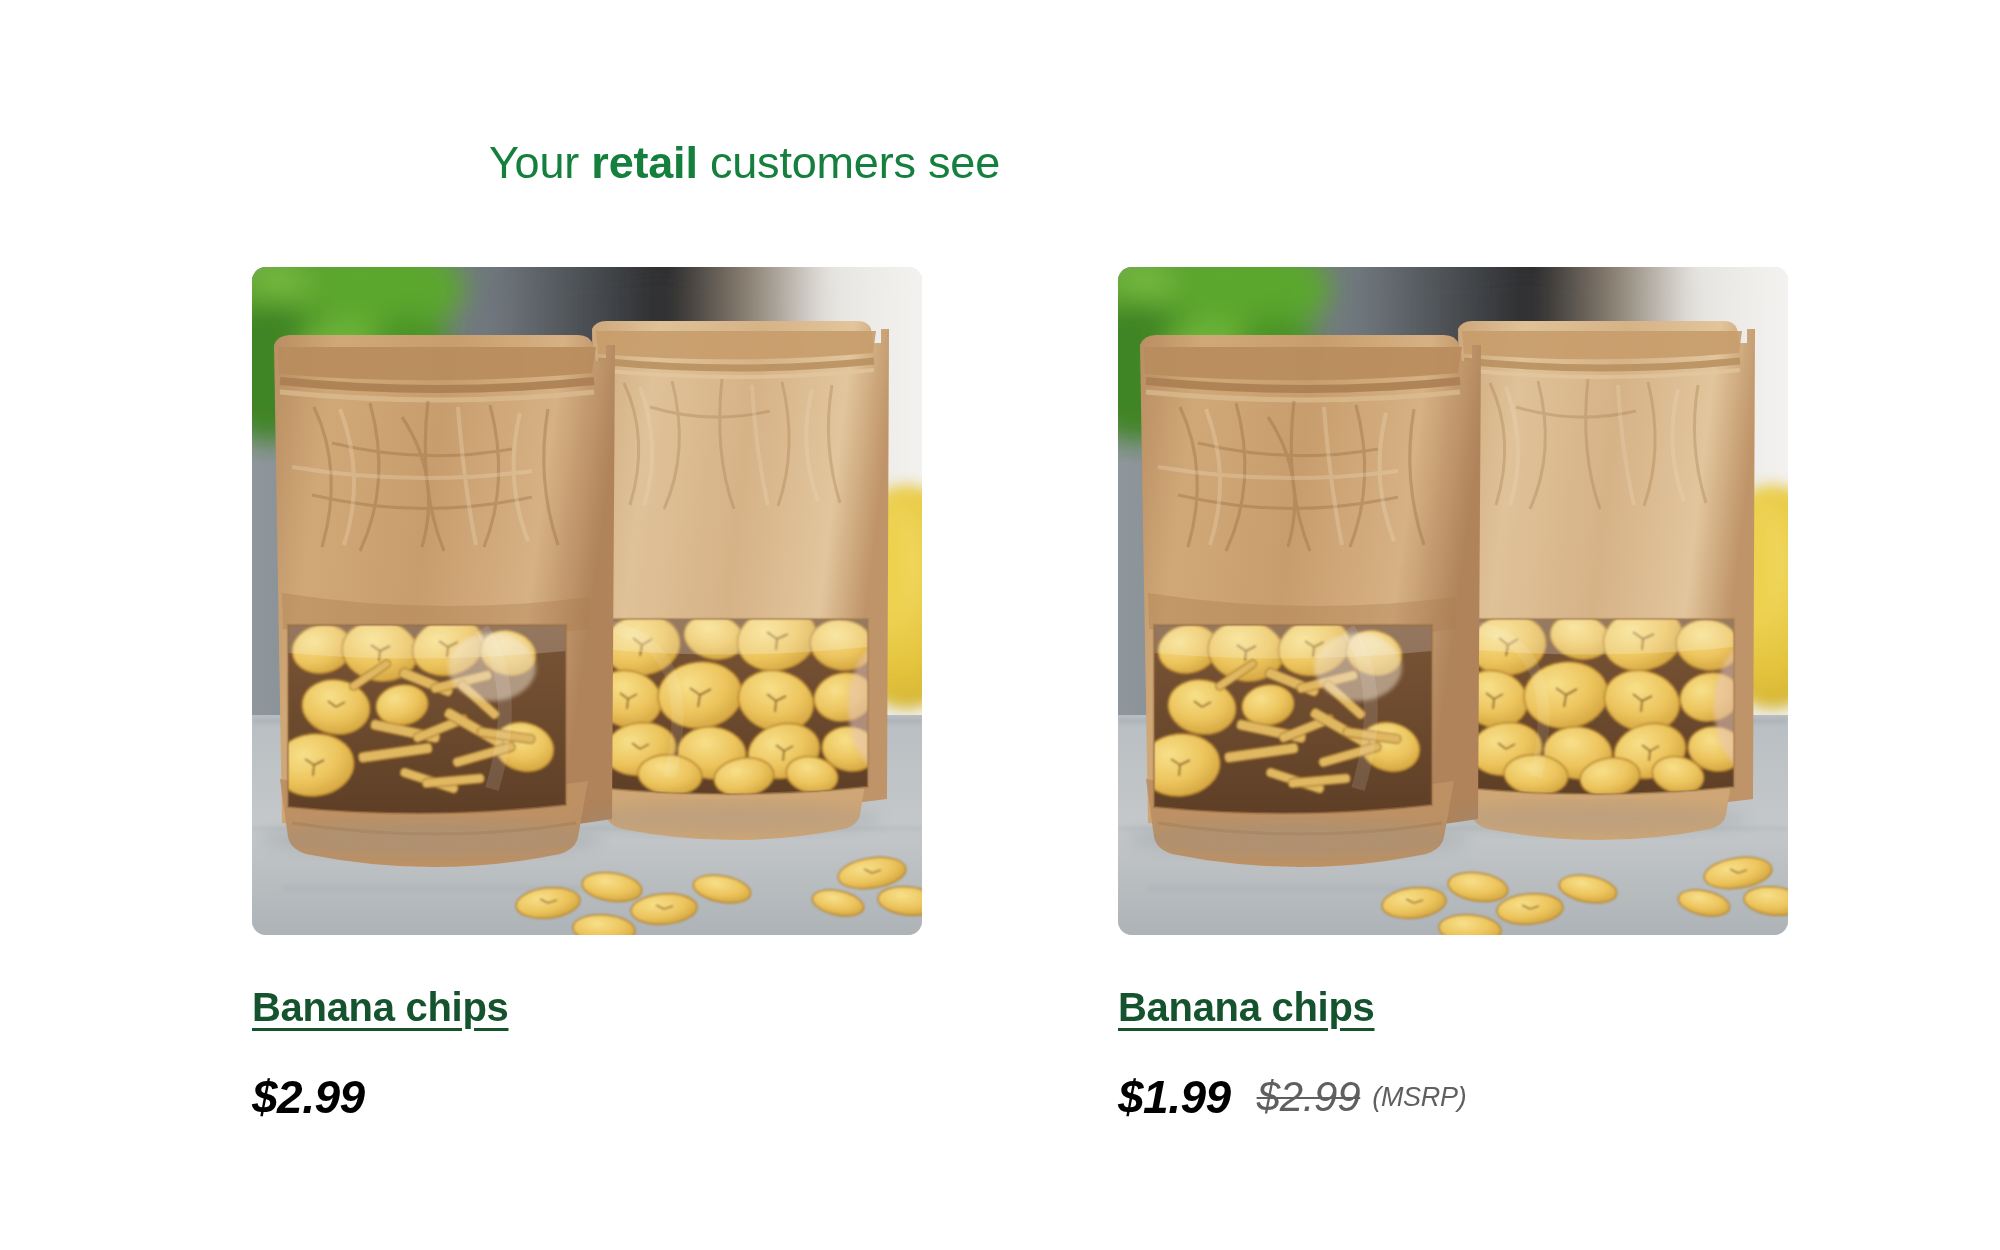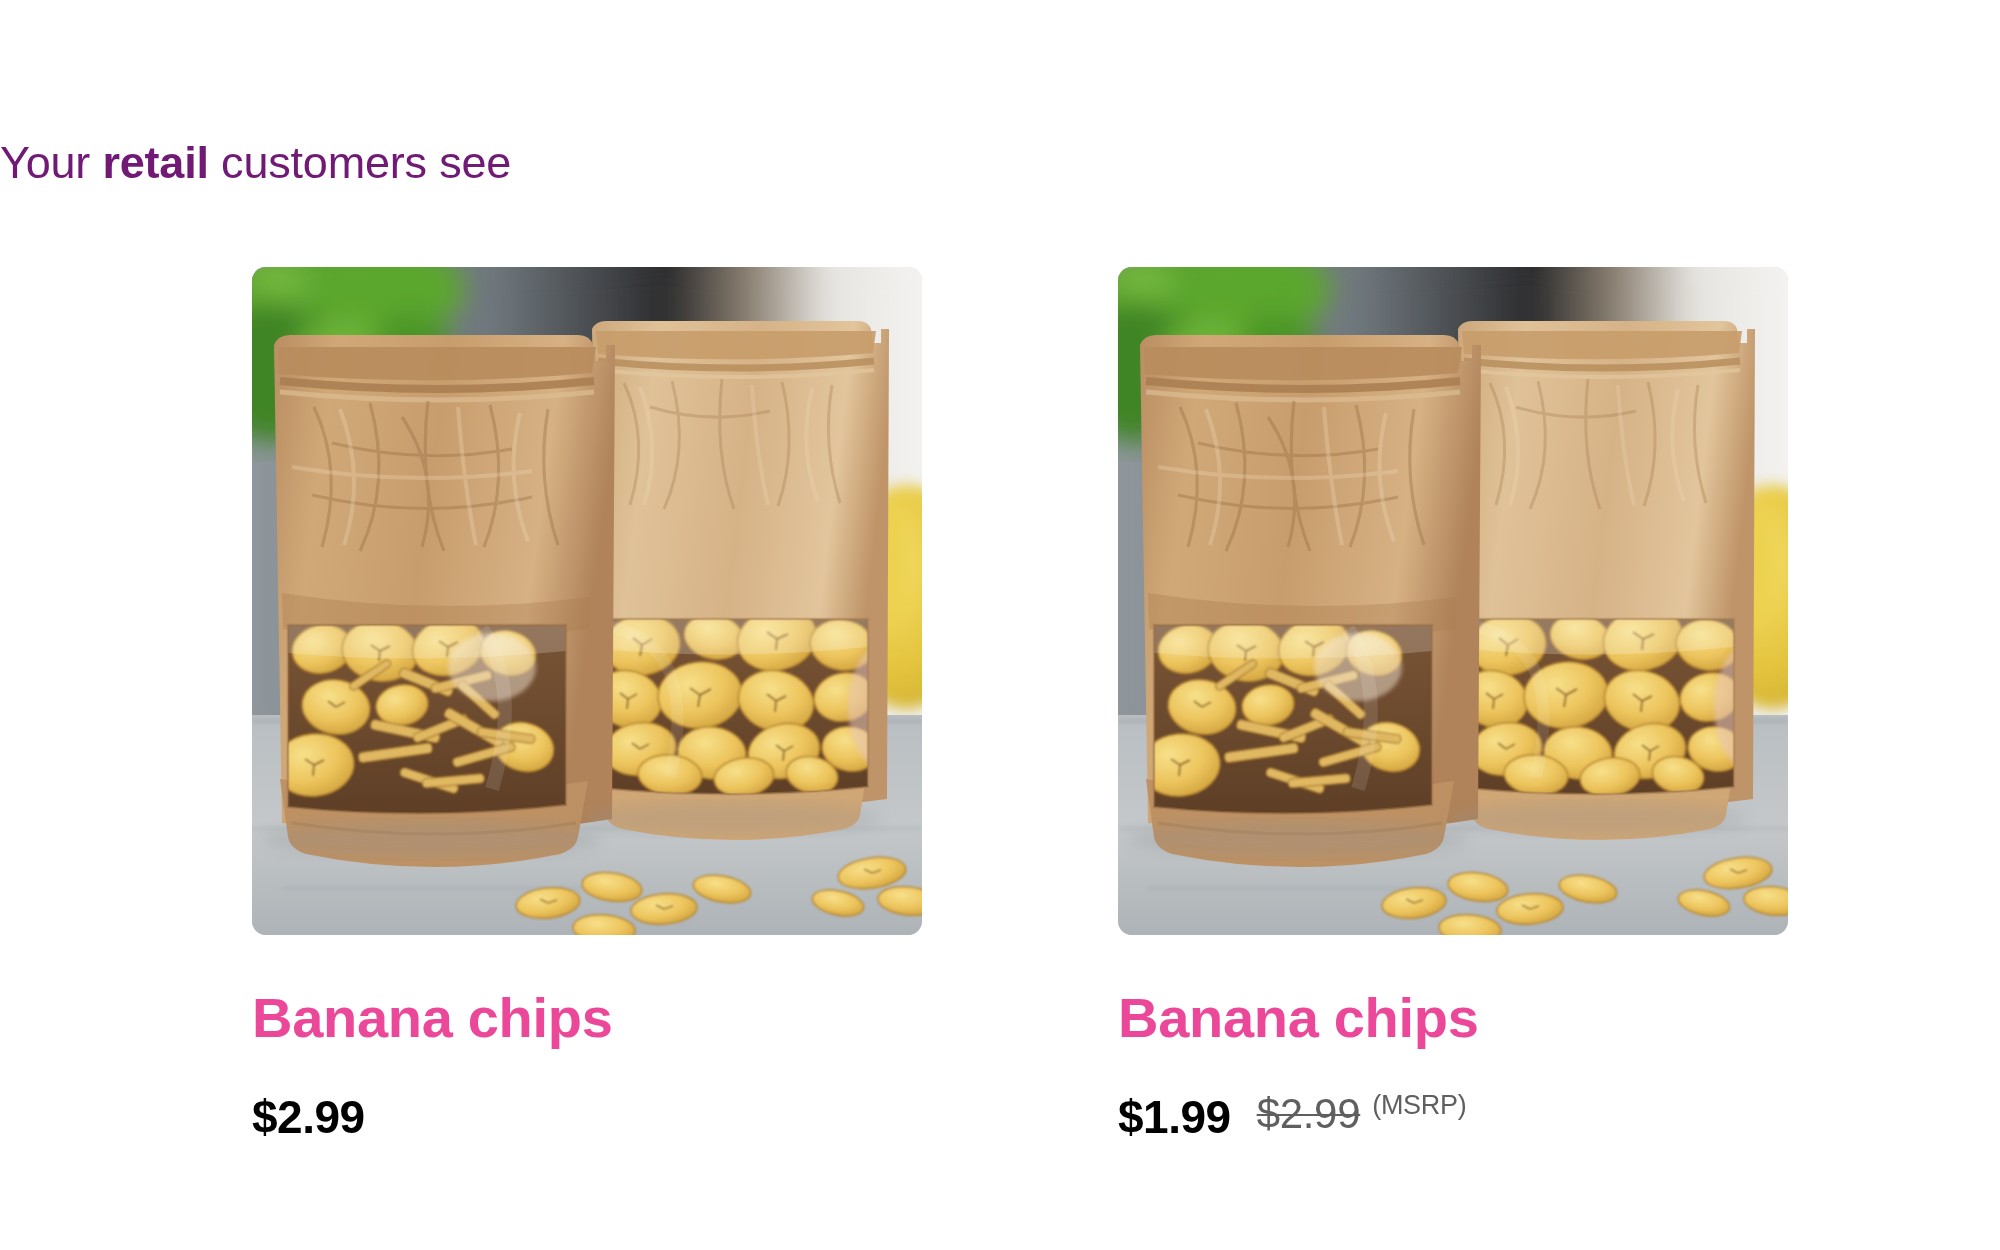--- a/index.html
+++ b/index.html
@@ -28,24 +28,24 @@
 
   .compare-col {
     position:relative;
   }
 
   
   .col-heading {
     position:absolute;
     top:140px;
     width:100%;
-    text-align:left;
+    text-align:right;
     font-size:45px;
     line-height:1.0;
-    color:#701a75;
+    color:#15803d;
     font-weight:400;
     letter-spacing:-0.2px;
     white-space:nowrap;
   }
   .col-heading .strong { font-weight:700; }
 
   
   .product-card {
     position:absolute;
     top:267px;
@@ -58,36 +58,38 @@
     width:670px; height:668px;
     border-radius:14px;
     overflow:hidden;
     position:relative;
     background:#c9cdd0;
   }
   .product-image-frame svg { display:block; width:670px; height:668px; }
 
   .product-title {
     margin-top:50px;
-    font-size:56px;
+    font-size:40px;
     font-weight:700;
-    color:#ec4899;
+    color:#14532d;
+    text-decoration:underline;
     text-decoration-thickness:3px;
     text-underline-offset:7px;
     letter-spacing:-0.3px;
     display:inline-block;
     cursor:pointer;
   }
 
   .price-row {
     margin-top:40px;
     display:flex;
-    align-items:flex-start;
+    align-items:center;
     gap:26px;
     white-space:nowrap;
+    font-style:italic;
   }
   .price-current {
     font-size:46px;
     font-weight:600;
     color:#000000;
     letter-spacing:-0.5px;
   }
   .price-compare {
     font-size:42px;
     font-weight:400;

